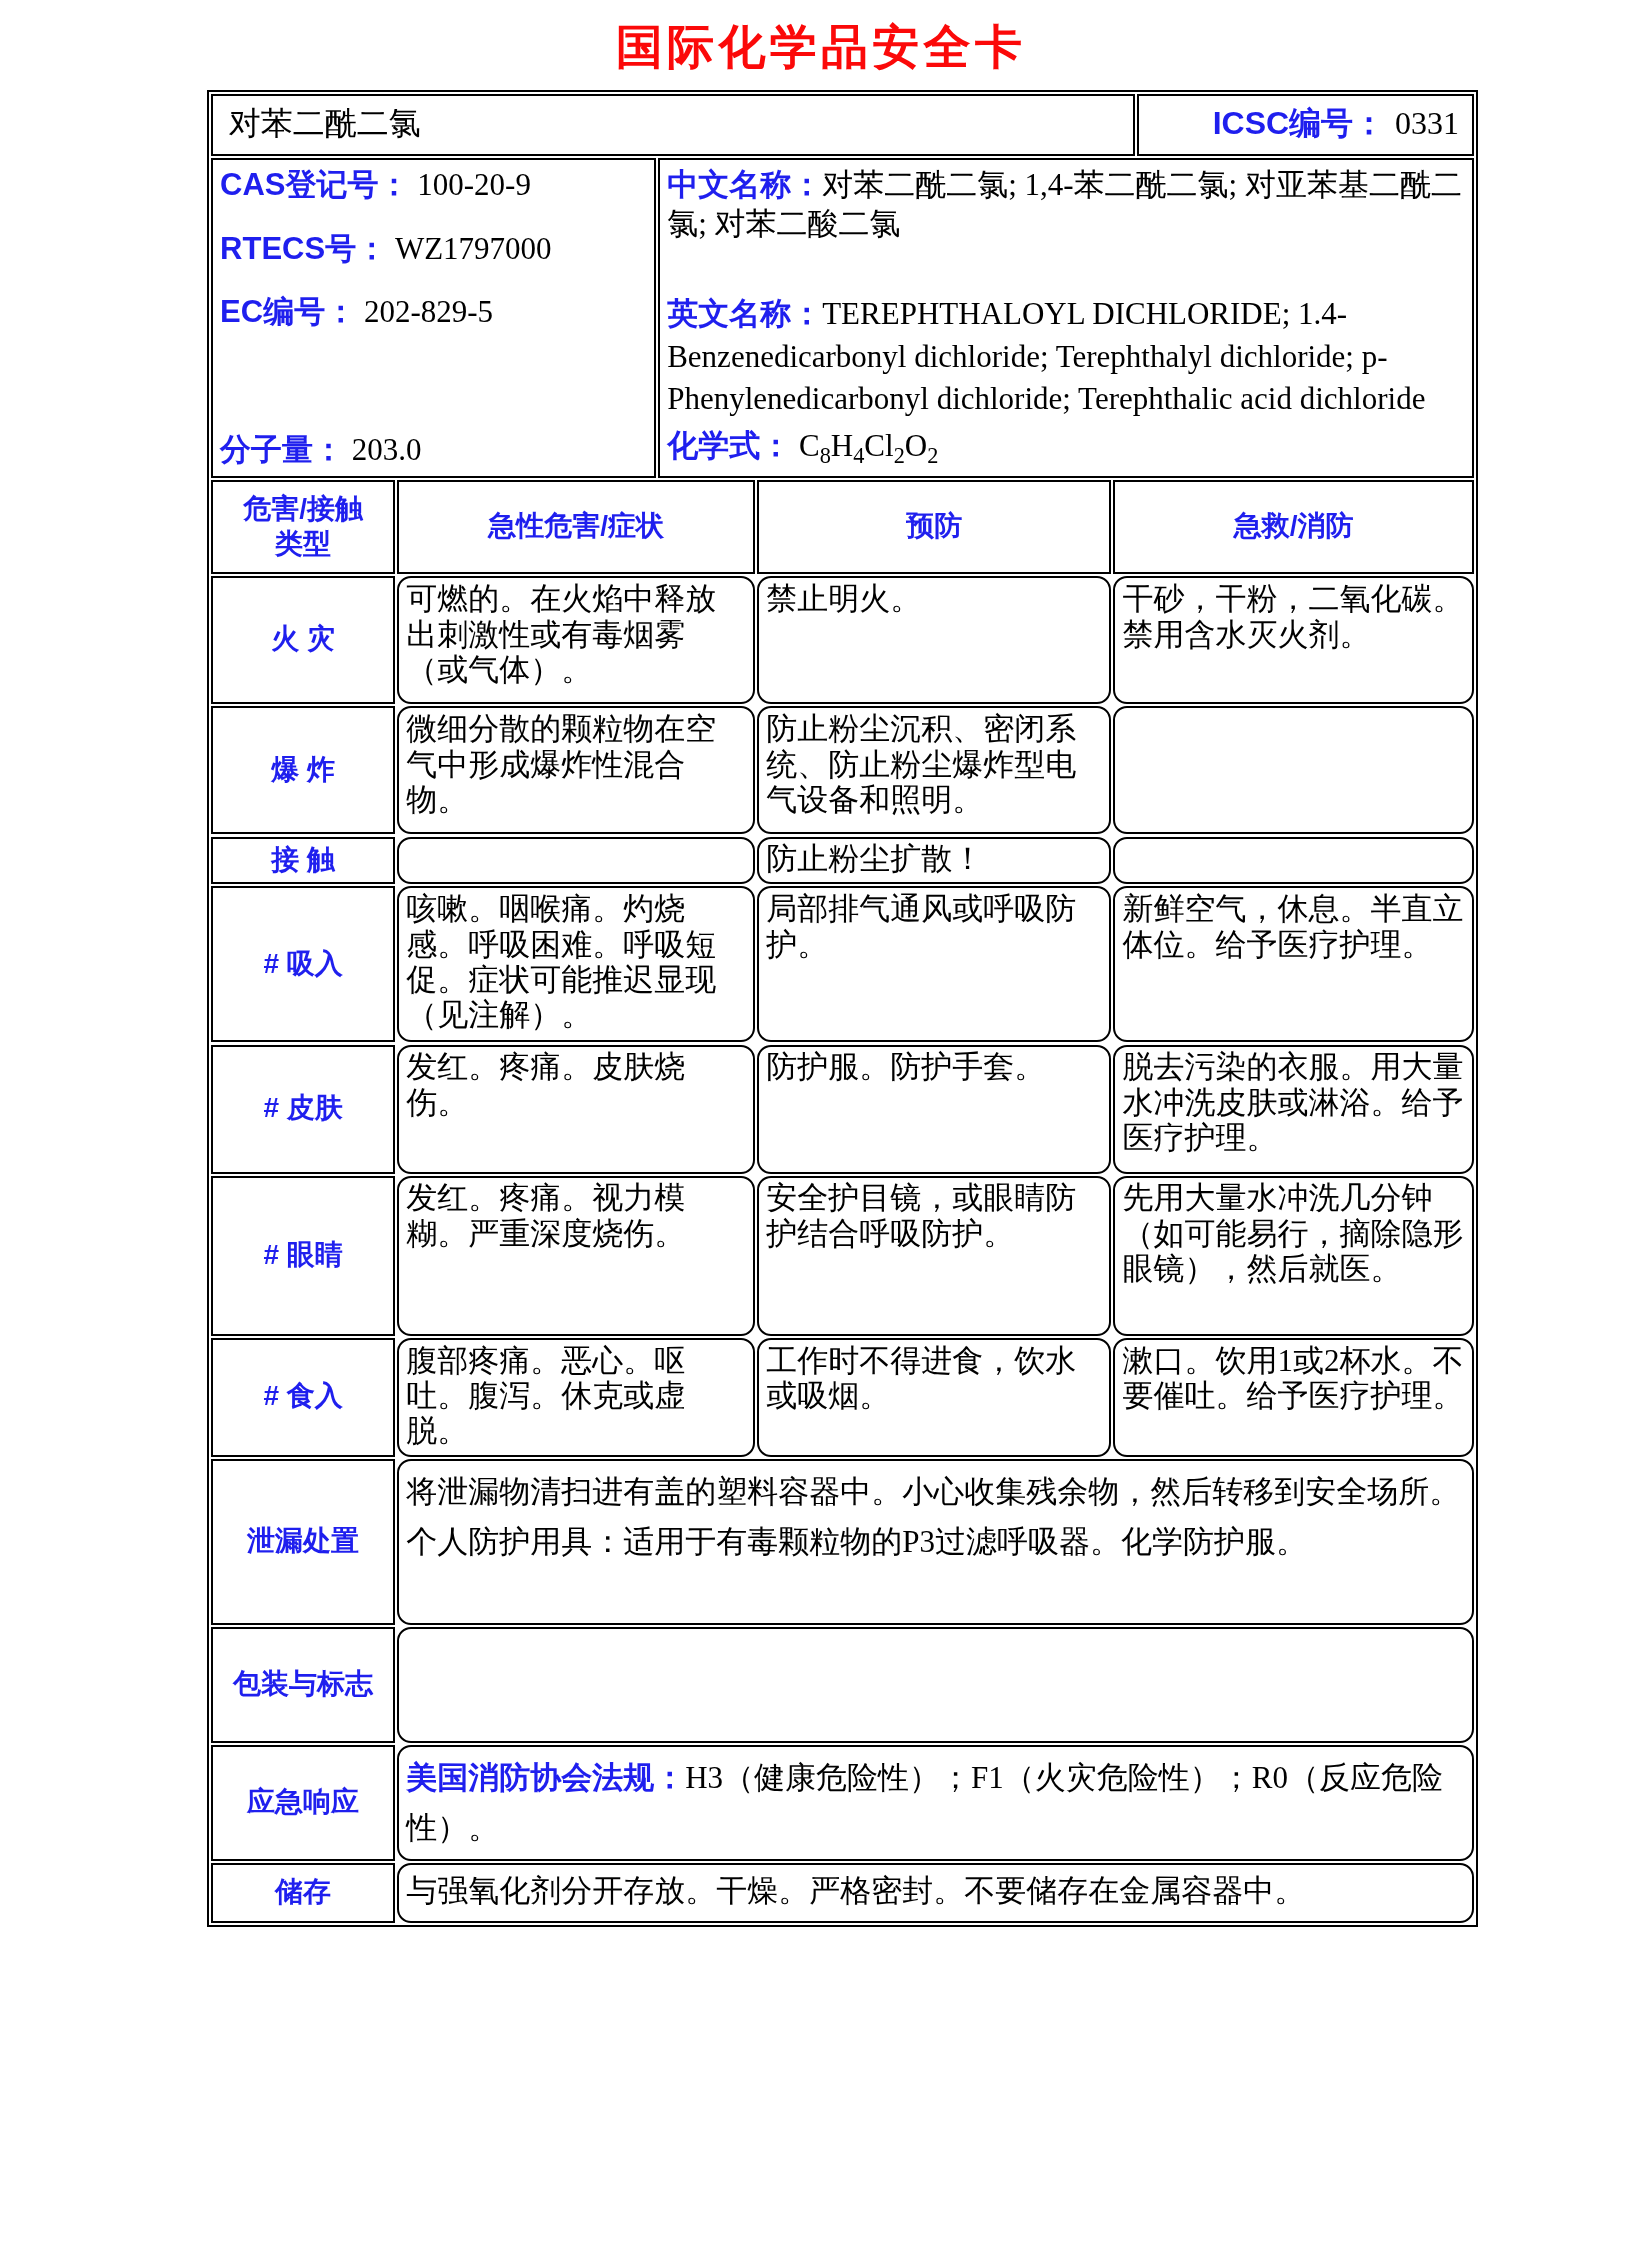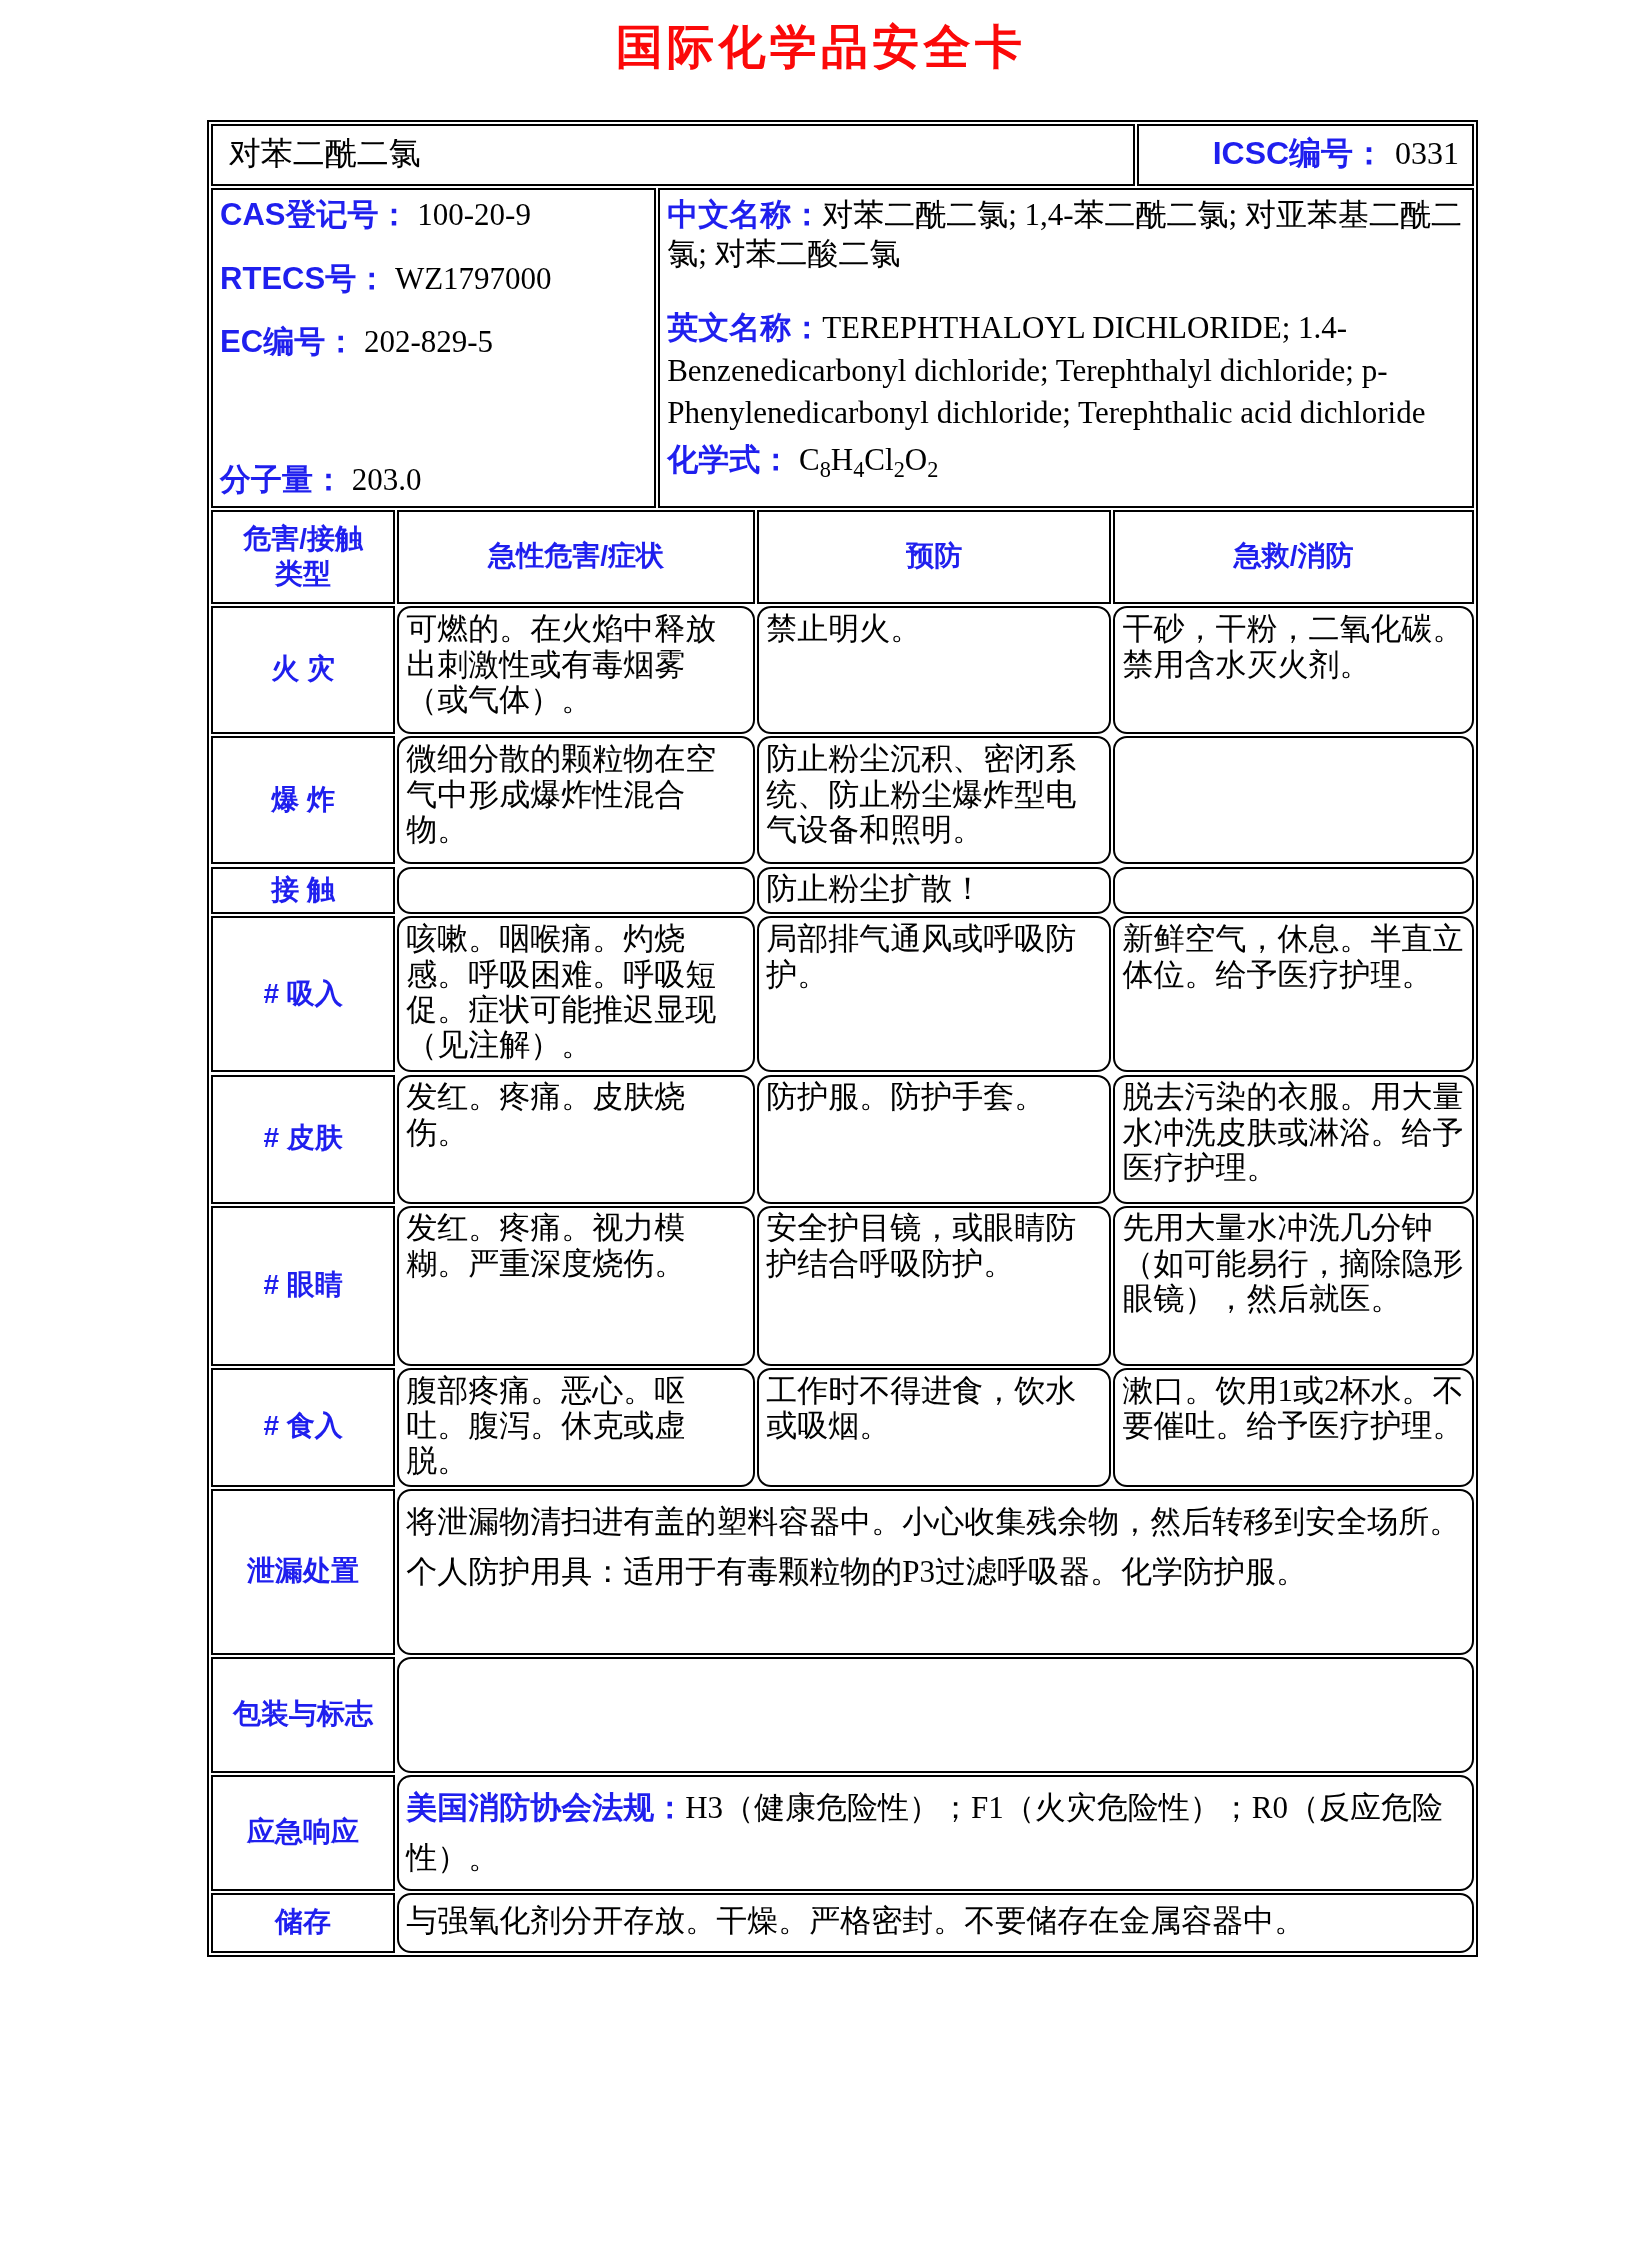--- a/index.html
+++ b/index.html
@@ -15,21 +15,21 @@
   .doc-title {
     position: absolute; top: 15.6px; left: 0; width: 100%;
     text-align: center;
     font-size: 47px; font-weight: bold;
     color: #fb0909;
     letter-spacing: 4.3px;
     font-family: "Liberation Serif", "DejaVu Serif", serif;
   }
 
   .card {
-    position: absolute; left: 207px; top: 120px; width: 1271px;
+    position: absolute; left: 207px; top: 90px; width: 1271px;
     border: 2.8px solid #000;
     background: #fff;
     padding: 2.1px;
     display: flex; flex-direction: column; gap: 2.1px;
   }
 
   .row { display: grid; column-gap: 2.1px; }
   .cell {
     border: 2.1px solid #000;
     background: #fff;
@@ -51,21 +51,21 @@
   .name-cell { display: flex; align-items: center; min-height: 62px; padding-left: 15.6px; font-size: 32px; }
   .icsc-cell { display: flex; align-items: center; justify-content: flex-end; min-height: 62px; padding-right: 12.8px; font-size: 32px; white-space: nowrap; }
   .icsc-cell .num { margin-left: 10px; color: #000; }
 
   
   .ident-left { display: flex; flex-direction: column; min-height: 320px; padding-top: 7px; }
   .ident-line { margin-bottom: 28px; white-space: nowrap; }
   .ident-line .val { color: #000; margin-top: 32px; }
   .mw-line { margin-top: auto; margin-bottom: 2.8px; }
   .ident-right { display: flex; flex-direction: column; min-height: 320px; padding-top: 5.7px; line-height: 1.25; }
-  .en-block { margin-top: 34px; line-height: 1.36; }
+  .en-block { margin-top: 50px; line-height: 1.36; }
   .formula-line { margin-top: 7px; white-space: nowrap; }
   sub { font-size: 0.72em; }
 
   
   .type-cell {
     display: flex; align-items: center; justify-content: center;
     text-align: center;
     font-size: 28px;
     color: #1f1fee;
     font-family: "Liberation Sans", "DejaVu Sans", sans-serif;

